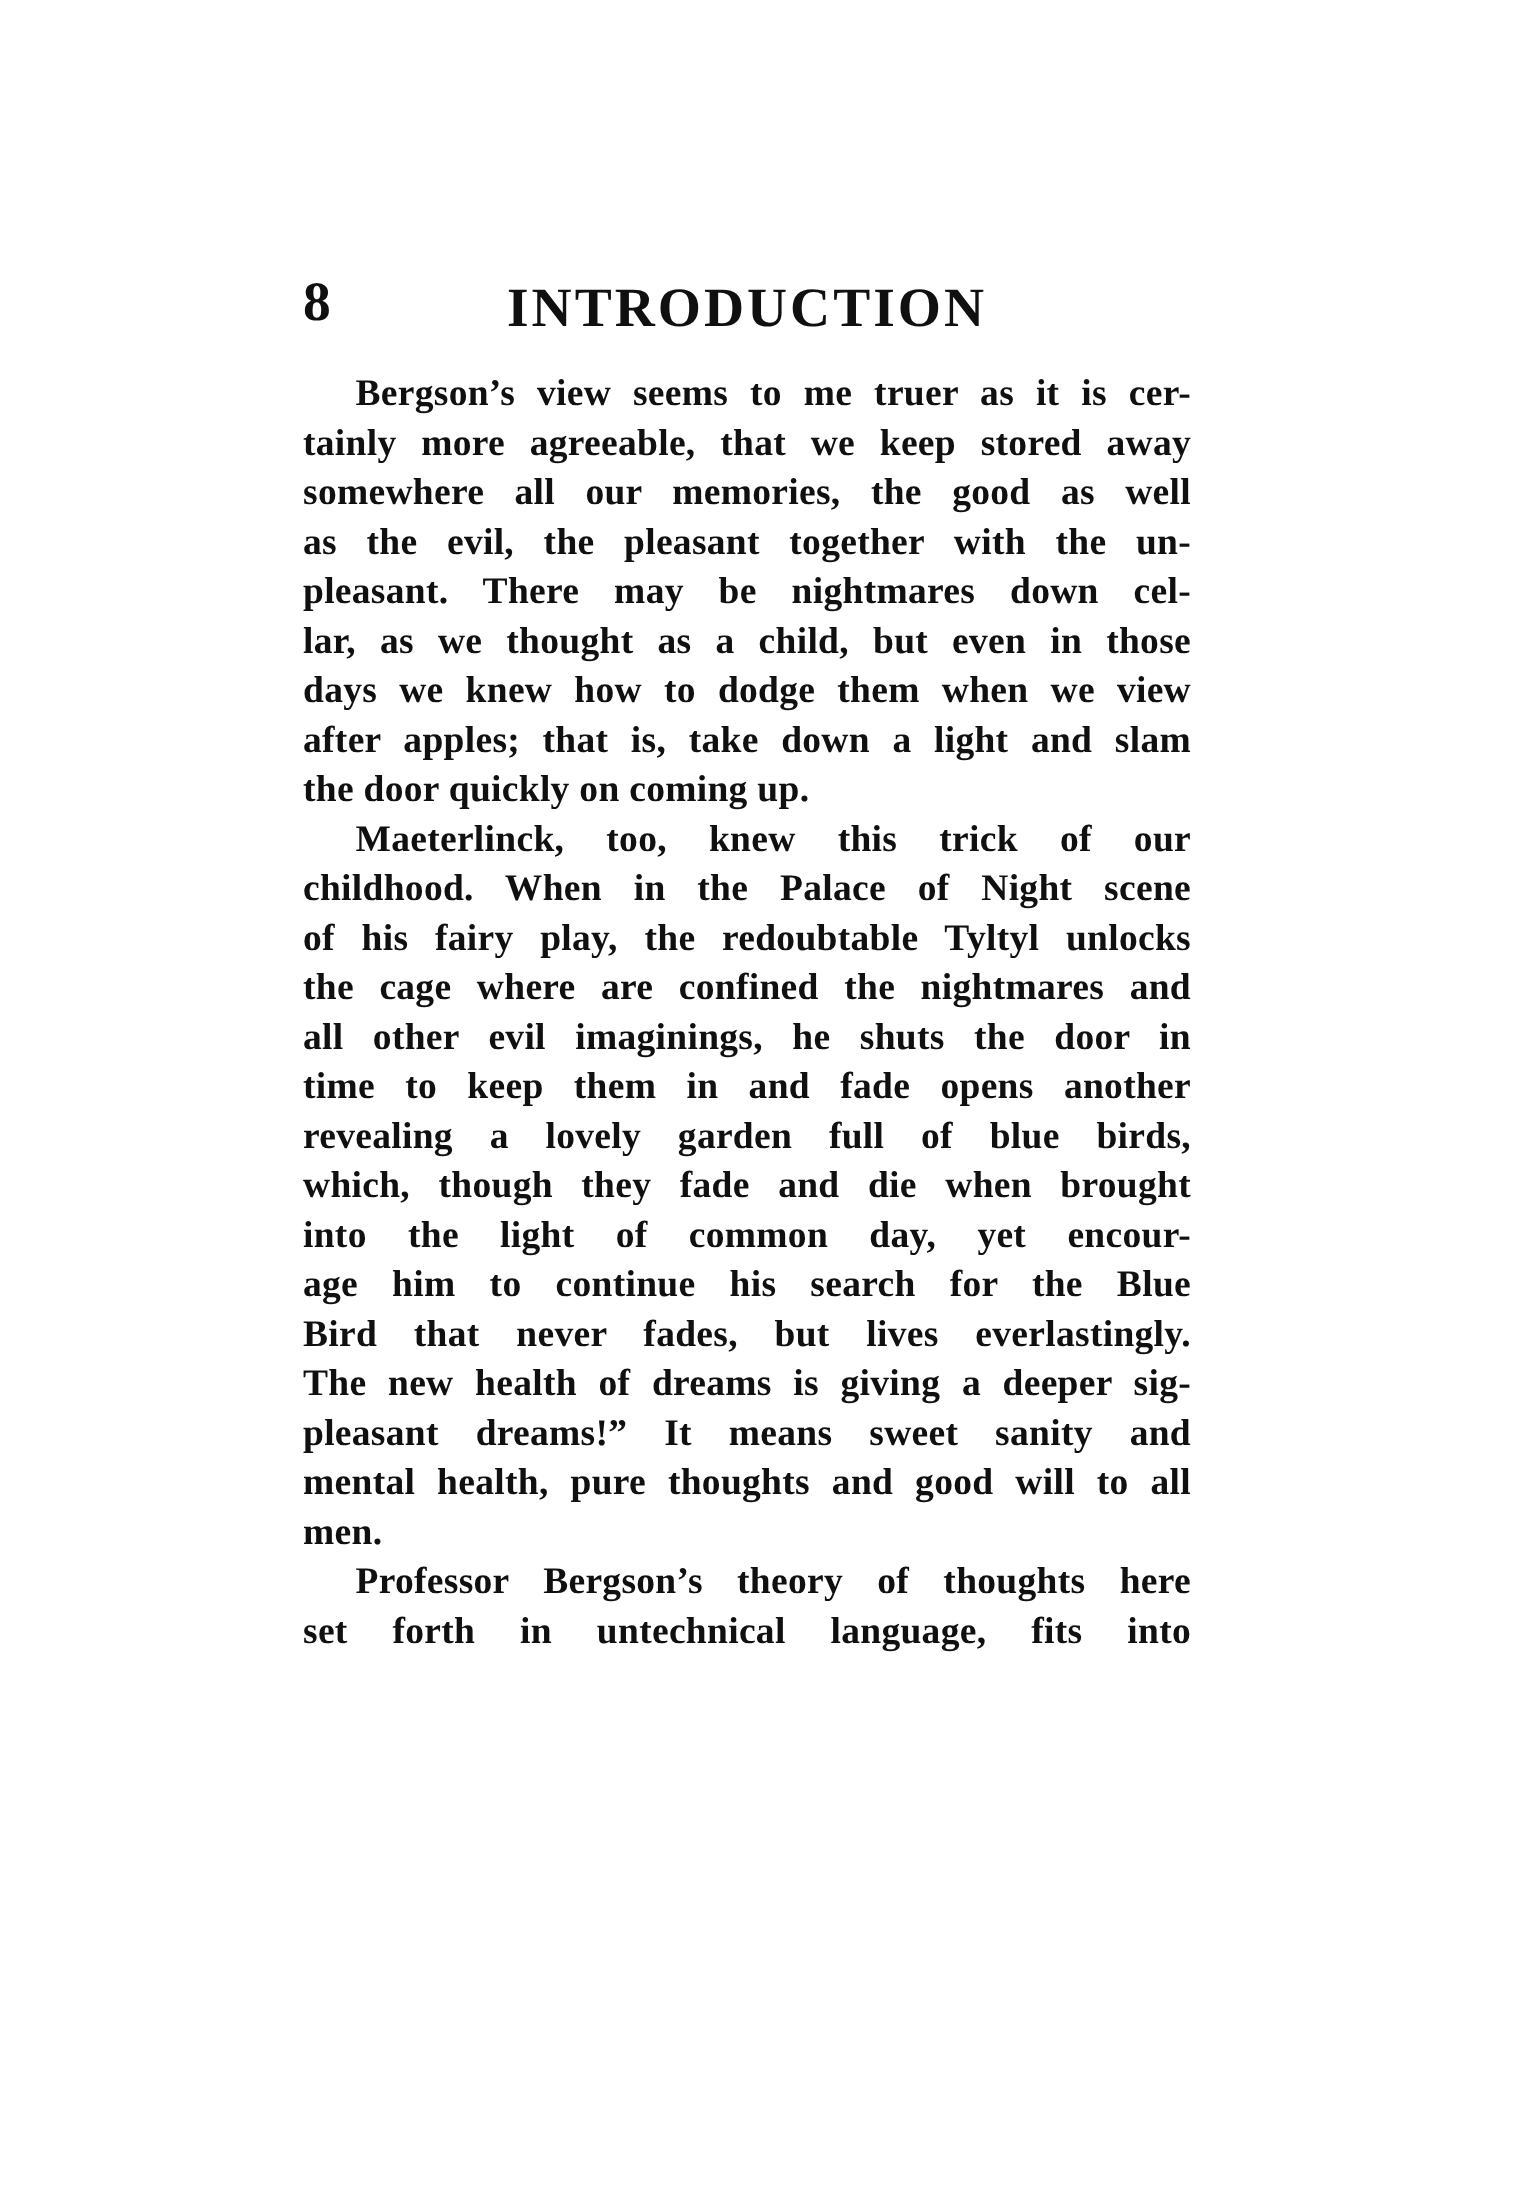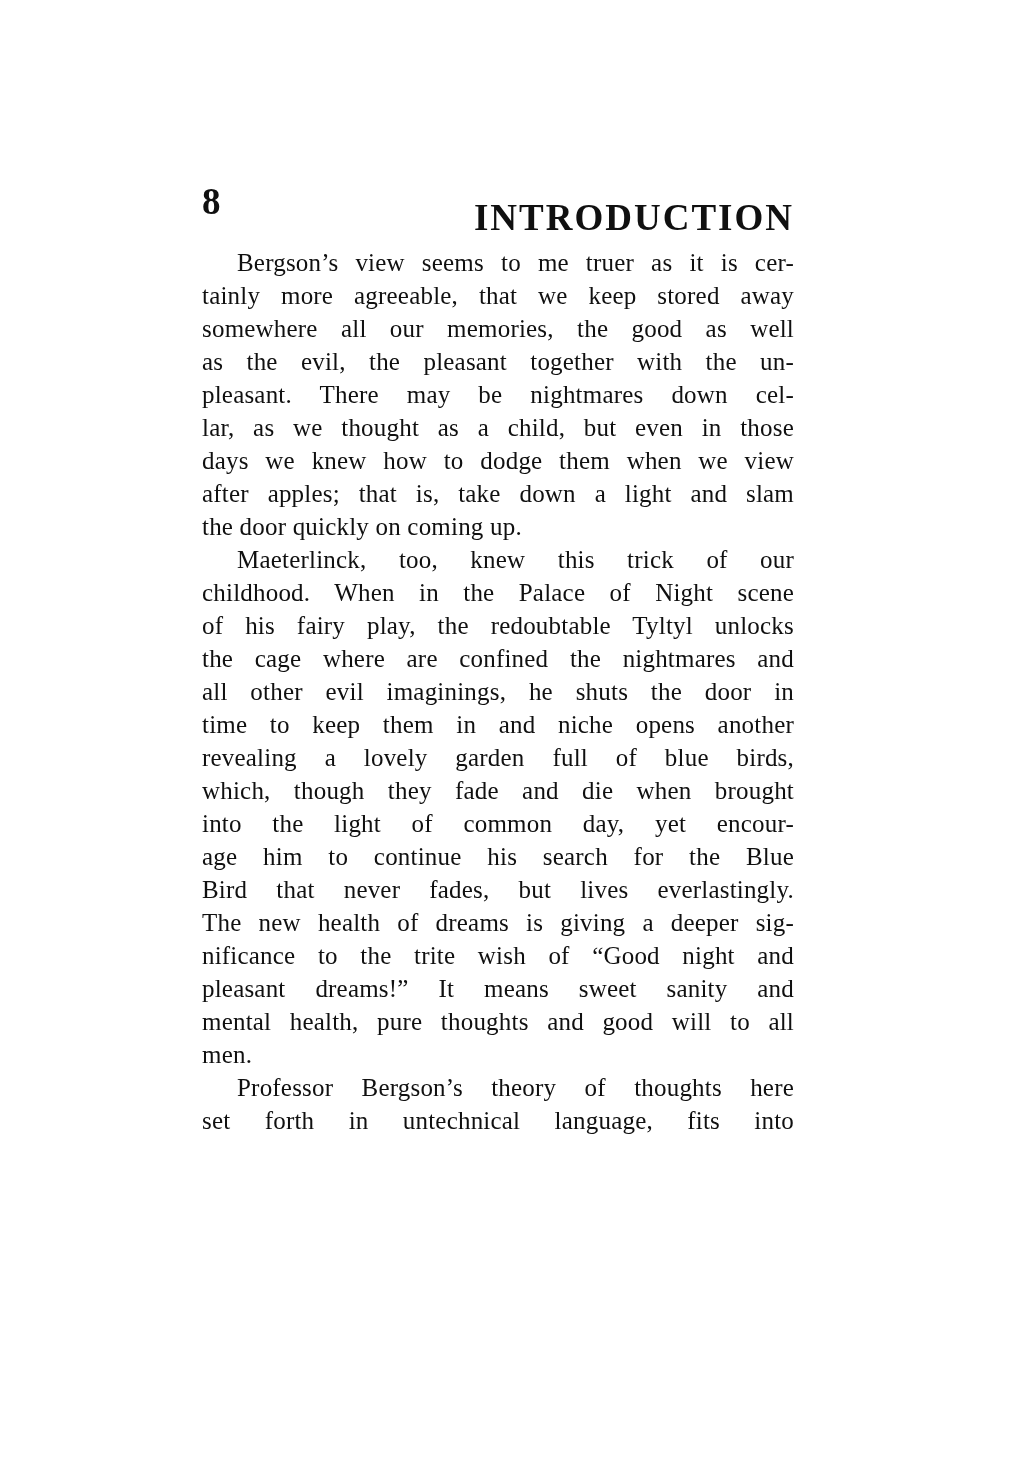--- a/index.html
+++ b/index.html
@@ -26,41 +26,41 @@
     position: absolute;
     left: 0;
     top: 0;
     font-size: 37px;
     font-weight: bold;
     line-height: 40px;
   }
   .header-title {
     position: absolute;
     left: 0;
-    top: 16px;
+    top: 4px;
     width: 100%;
-    text-align: right;
+    text-align: center;
     font-size: 37px;
     font-weight: bold;
     line-height: 40px;
     letter-spacing: 2px;
   }
   .body-text {
     position: absolute;
     left: 202px;
     top: 246px;
     width: 592px;
   }
   .paragraph {
     margin: 0;
     padding: 0;
   }
   .line {
     font-size: 25px;
-    font-weight: normal;
+    font-weight: bold;
     line-height: 33px;
     height: 33px;
     white-space: normal;
     text-align: justify;
     text-align-last: justify;
     letter-spacing: 0.2px;
   }
   .line.indent {
     text-indent: 35px;
   }
@@ -91,28 +91,27 @@
       <div class="line">after apples; that is, take down a light and slam</div>
       <div class="line flush">the door quickly on coming up.</div>
     </div>
 
     <div class="paragraph">
       <div class="line indent">Maeterlinck, too, knew this trick of our</div>
       <div class="line">childhood.  When in the Palace of Night scene</div>
       <div class="line">of his fairy play, the redoubtable Tyltyl unlocks</div>
       <div class="line">the cage where are confined the nightmares and</div>
       <div class="line">all other evil imaginings, he shuts the door in</div>
-      <div class="line">time to keep them in and niche opens another</div>
+      <div class="line">time to keep them in and fade opens another</div>
       <div class="line">revealing a lovely garden full of blue birds,</div>
       <div class="line">which, though they fade and die when brought</div>
       <div class="line">into the light of common day, yet encour-</div>
       <div class="line">age him to continue his search for the Blue</div>
       <div class="line">Bird that never fades, but lives everlastingly.</div>
       <div class="line">The new health of dreams is giving a deeper sig-</div>
-      <div class="line">nificance to the trite wish of “Good night and</div>
       <div class="line">pleasant dreams!”  It means sweet sanity and</div>
       <div class="line">mental health, pure thoughts and good will to all</div>
       <div class="line flush">men.</div>
     </div>
 
     <div class="paragraph">
       <div class="line indent">Professor Bergson’s theory of thoughts here</div>
       <div class="line">set forth in untechnical language, fits into</div>
     </div>
 

